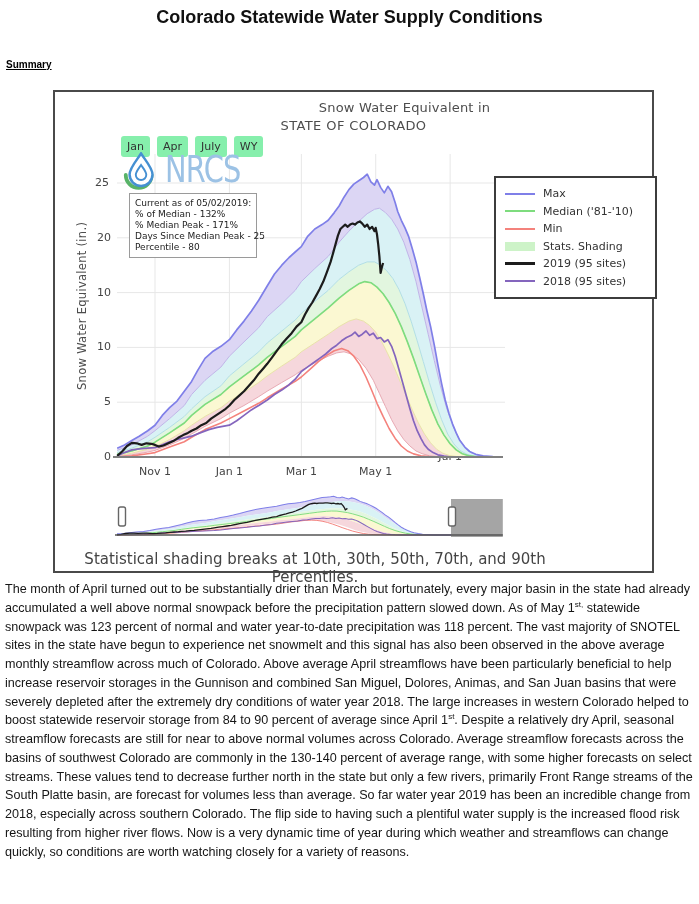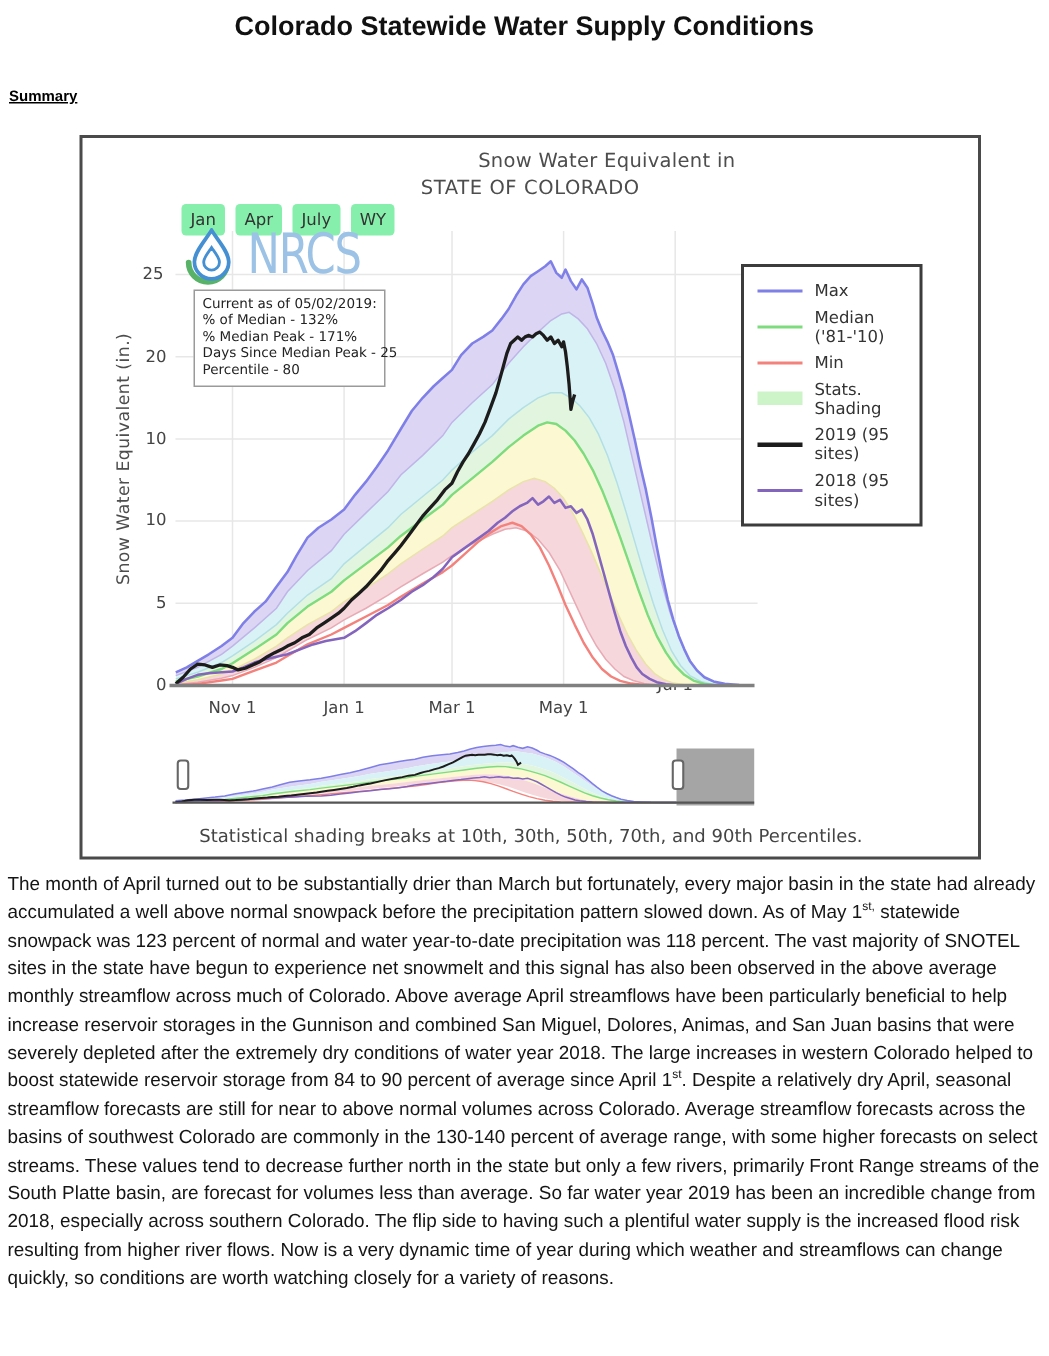--- a/index.html
+++ b/index.html
@@ -8,27 +8,27 @@
   .summary-heading{position:absolute;top:59px;left:6px;font-size:10px;font-weight:bold;text-decoration:underline;color:#000;}
   .chart-panel{position:absolute;left:53px;top:90px;width:601px;height:483px;border:2px solid #4a4a4a;background:#fff;box-sizing:border-box;}
   .chart-panel *{font-family:"DejaVu Sans",sans-serif;}
   .chart-title{position:absolute;left:0;top:8px;width:699px;text-align:center;font-size:13px;color:#4d4d4d;letter-spacing:.2px;}
   .chart-title2{position:absolute;left:0;top:26px;width:597px;text-align:center;font-size:13px;color:#4d4d4d;letter-spacing:.4px;}
   .tabs{position:absolute;left:66px;top:44px;display:flex;gap:7px;}
   .tab{background:#86efac;color:#333;font-size:11px;padding:4px 6px;border-radius:3px;cursor:pointer;}
   .nrcs-logo{position:absolute;left:66px;top:60px;width:42px;height:46px;z-index:2;}
   .nrcs-text{position:absolute;left:110px;top:56px;font-size:37px;color:#9cc2e5;transform:scale(.78,1);transform-origin:left top;letter-spacing:-1px;z-index:2;}
   .info-box{position:absolute;left:74px;top:101px;width:116px;background:#fff;border:1px solid #9a9a9a;padding:4px 5px;font-size:9px;line-height:11px;color:#222;white-space:nowrap;z-index:5;}
-  .legend{position:absolute;left:439px;top:84px;width:121px;box-sizing:border-box;border:2px solid #3c3c3c;background:#fff;padding:9px 9px;z-index:4;display:flex;flex-direction:column;gap:4.6px;}
+  .legend{position:absolute;left:439px;top:84px;width:163px;box-sizing:border-box;border:2px solid #3c3c3c;background:#fff;padding:9px 9px;z-index:4;display:flex;flex-direction:column;gap:4.6px;}
   .legend-row{display:flex;align-items:center;font-size:11px;color:#333;cursor:pointer;}
   .legend-sample{width:30px;margin-right:8px;flex:0 0 30px;}
   .y-axis-label{position:absolute;left:20px;top:298px;transform:rotate(-90deg);transform-origin:0 0;white-space:nowrap;font-size:11.5px;color:#4d4d4d;letter-spacing:.3px;}
   .y-tick{position:absolute;width:30px;text-align:right;font-size:11px;color:#444;}
   .x-tick{position:absolute;width:60px;text-align:center;font-size:11px;color:#444;}
-  .chart-caption{position:absolute;left:0;top:458px;width:520px;text-align:right;font-size:12px;color:#444;}
+  .chart-caption{position:absolute;left:0;top:458px;width:520px;text-align:center;font-size:15px;color:#444;}
   #chart-svg{position:absolute;left:0;top:0;z-index:1;}
   .summary-paragraph{position:absolute;left:5px;top:580px;width:688px;font-size:12.6px;line-height:18.75px;color:#151515;}
   .summary-paragraph sup{font-size:8px;line-height:0;}
 </style>
 </head>
 <body>
 
 <div class="page-title">Colorado Statewide Water Supply Conditions</div>
 <div class="summary-heading">Summary</div>
 

